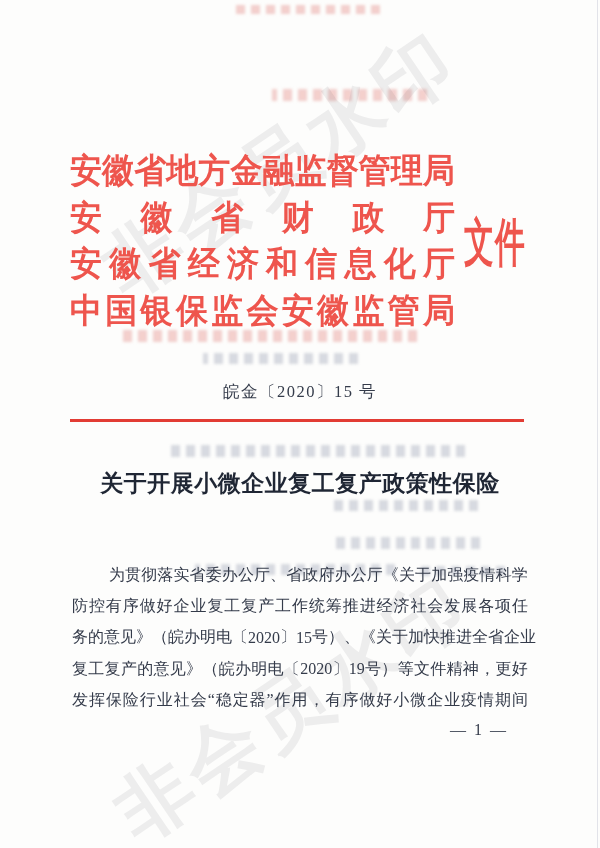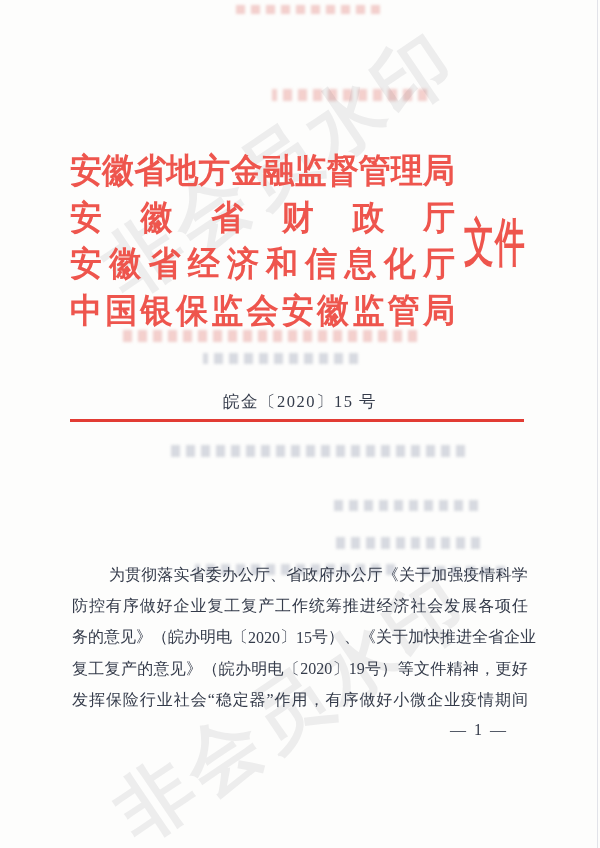--- a/index.html
+++ b/index.html
@@ -57,21 +57,21 @@
     font-size:32px;font-weight:bold;color:var(--accent);
     transform:scaleY(1.06);
   }
   .doc-type{
     position:absolute;left:464px;top:208px;z-index:2;
     font-size:48px;font-weight:bold;color:var(--accent);
     letter-spacing:2px;white-space:nowrap;
     transform:scale(0.62,1.08);transform-origin:left top;
   }
   .doc-number{
-    position:absolute;top:391px;left:0;width:600px;z-index:2;
+    position:absolute;top:381px;left:0;width:600px;z-index:2;
     text-align:center;font-size:16.5px;letter-spacing:1.5px;color:var(--ink);
   }
   .red-rule{
     position:absolute;top:419px;left:70px;width:454px;height:3px;
     background:var(--rule);z-index:2;
   }
   .title{
     position:absolute;top:467px;left:0;width:600px;z-index:2;
     text-align:center;font-size:23px;font-weight:bold;
     line-height:34px;color:var(--ink-dark);letter-spacing:0.5px;
@@ -163,20 +163,21 @@
         <span>局</span>
       </div>
   </div>
   <div class="doc-type">文件</div>
 
   <div class="doc-number">皖金〔2020〕15 号</div>
 
   <div class="red-rule"></div>
 
   <div class="title">
+    <div>关于开展小微企业复工复产政策性保险</div>
   </div>
 
   <div class="body-block">
     <div class="para-line indent">
         <span>为</span>
         <span>贯</span>
         <span>彻</span>
         <span>落</span>
         <span>实</span>
         <span>省</span>

